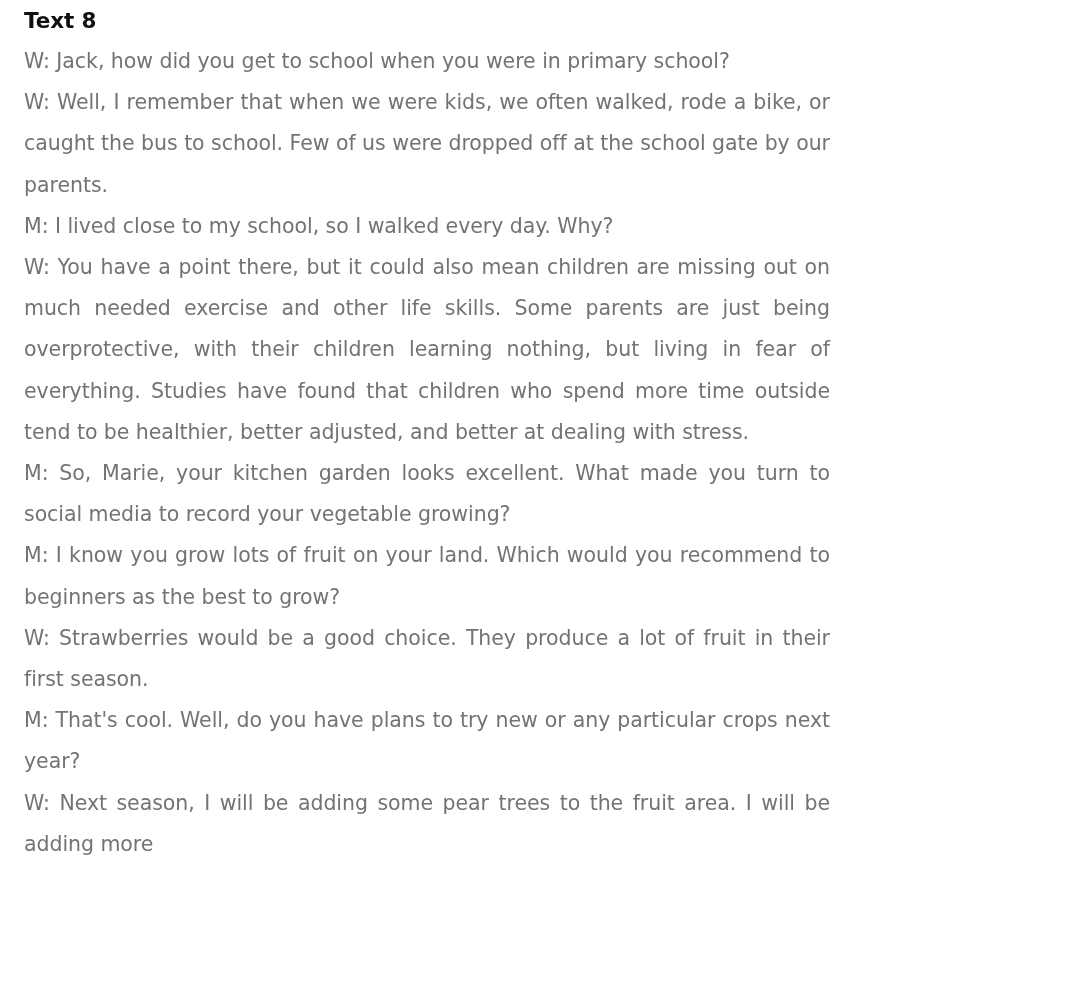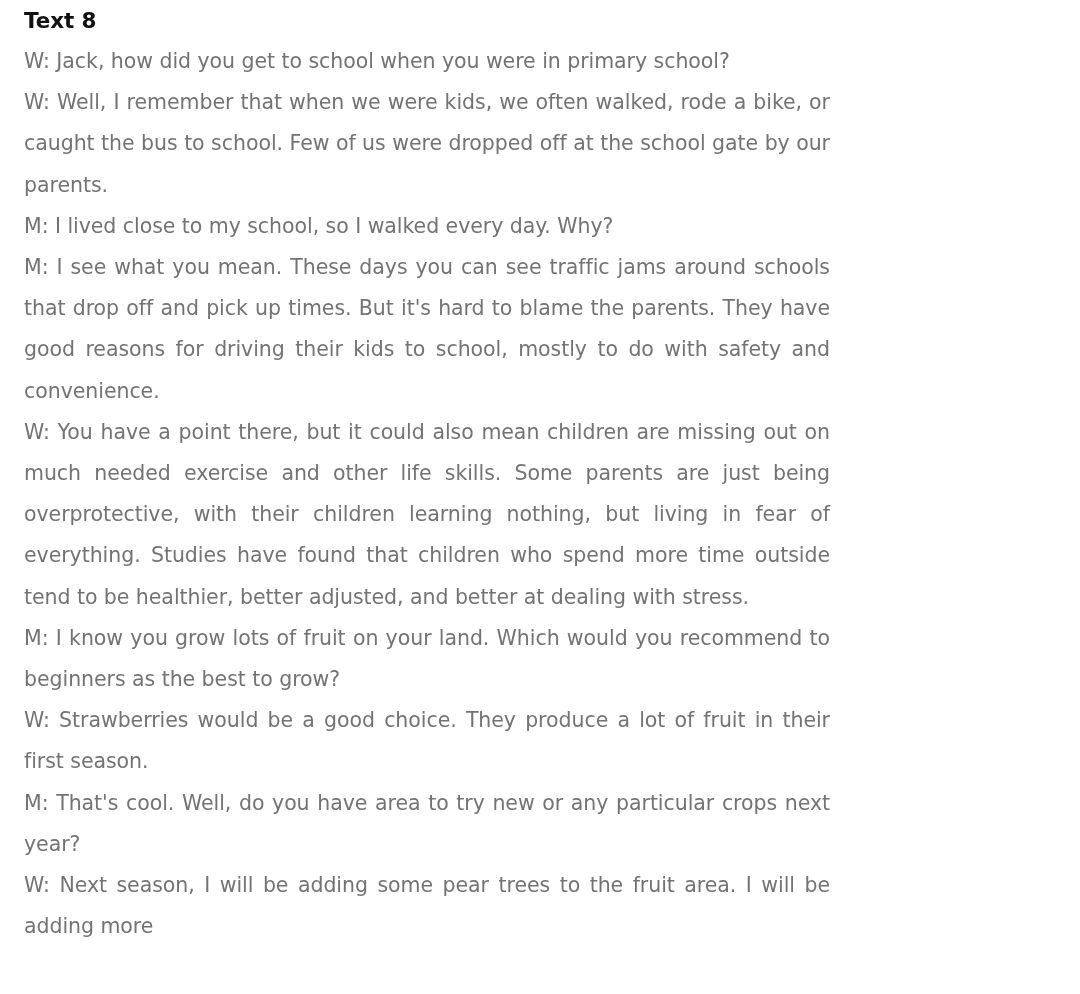--- a/index.html
+++ b/index.html
@@ -45,22 +45,22 @@
 </head>
 <body>
 
 <div class="page">
 
   <h2 class="section-heading">Text 8</h2>
 
   <p class="para">W: Jack, how did you get to school when you were in primary school?</p>
   <p class="para">W: Well, I remember that when we were kids, we often walked, rode a bike, or caught the bus to school. Few of us were dropped off at the school gate by our parents.</p>
   <p class="para">M: I lived close to my school, so I walked every day. Why?</p>
-  <p class="para">M: I see what you mean. These days you can see traffic jams around schools that drop off and pick up times. But it's hard to blame the parents. They have good reasons for driving their kids to school, mostly to do with safety and convenience.</p>
   <p class="para">W: You have a point there, but it could also mean children are missing out on much needed exercise and other life skills. Some parents are just being overprotective, with their children learning nothing, but living in fear of everything. Studies have found that children who spend more time outside tend to be healthier, better adjusted, and better at dealing with stress.</p>
 
 
+  <p class="para">M: So, Marie, your kitchen garden looks excellent. What made you turn to social media to record your vegetable growing?</p>
   <p class="para">M: I know you grow lots of fruit on your land. Which would you recommend to beginners as the best to grow?</p>
   <p class="para">W: Strawberries would be a good choice. They produce a lot of fruit in their first season.</p>
-  <p class="para">M: That's cool. Well, do you have area to try new or any particular crops next year?</p>
+  <p class="para">M: That's cool. Well, do you have plans to try new or any particular crops next year?</p>
   <p class="para last-clip">W: Next season, I will be adding some pear trees to the fruit area. I will be adding more</p>
 
 </div>
 
 </body></html>

